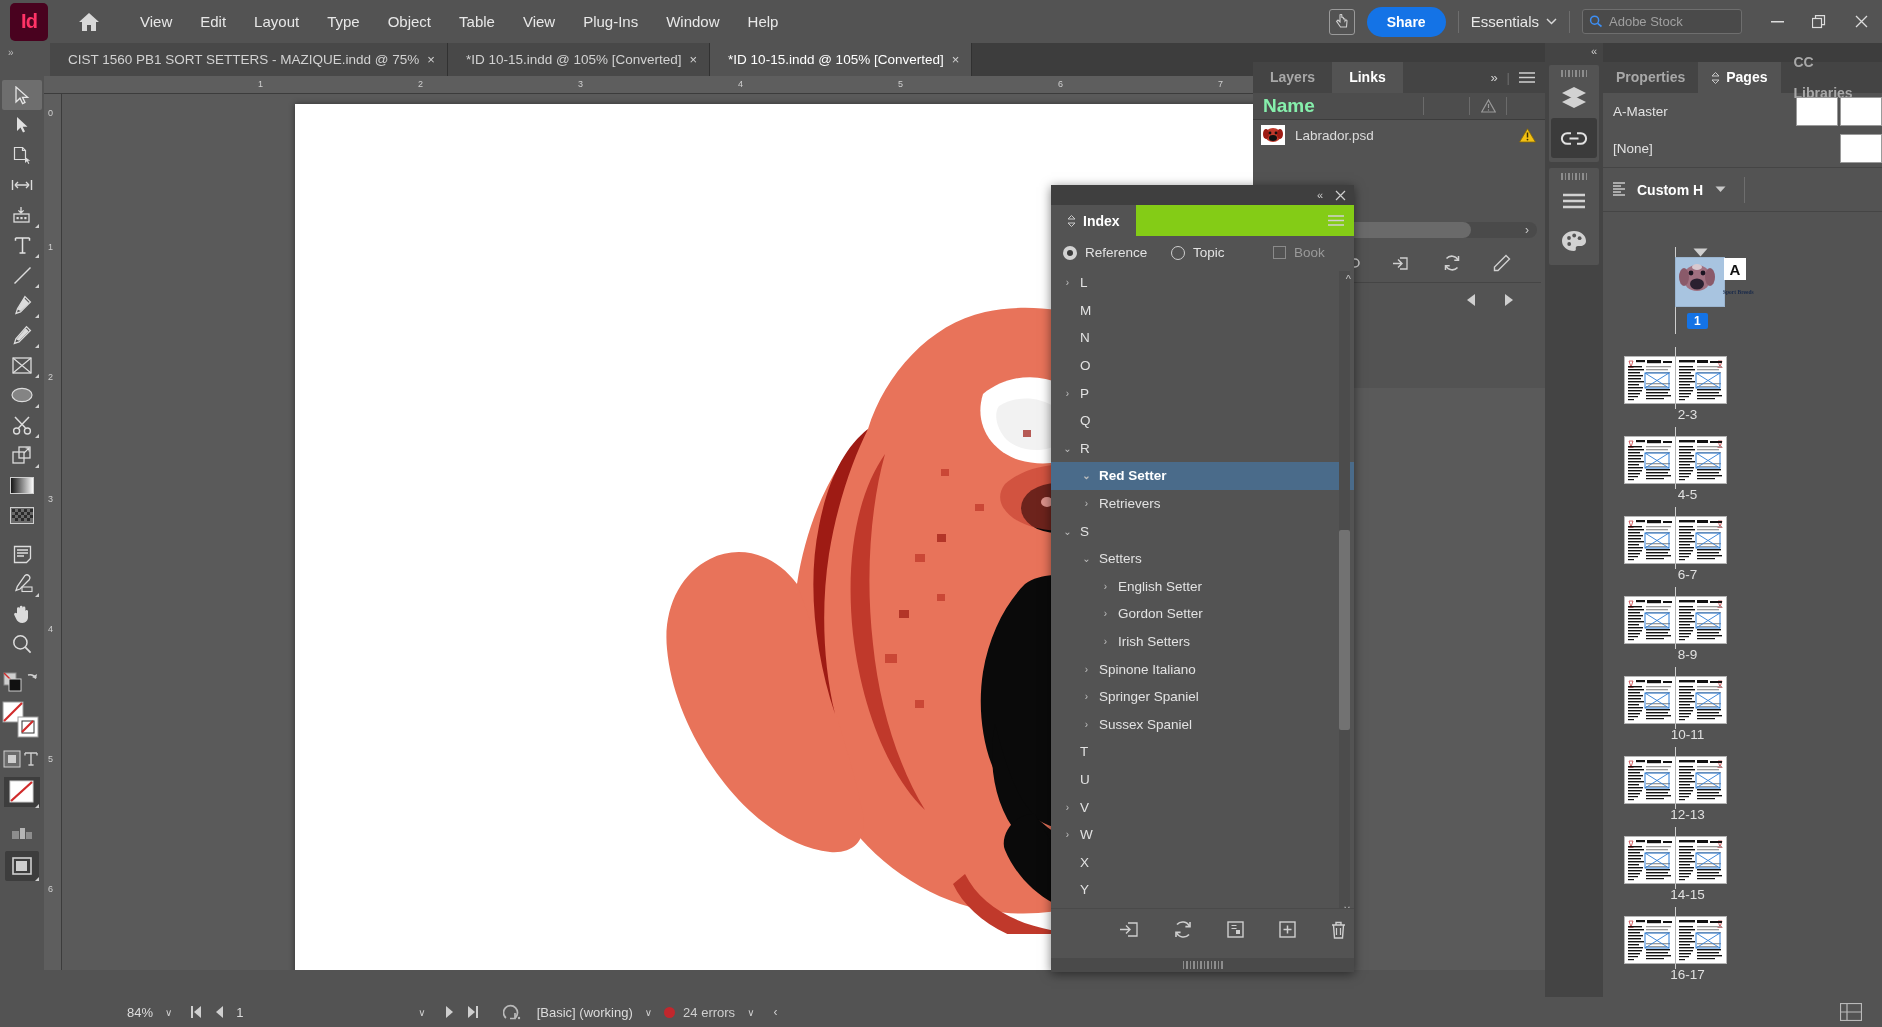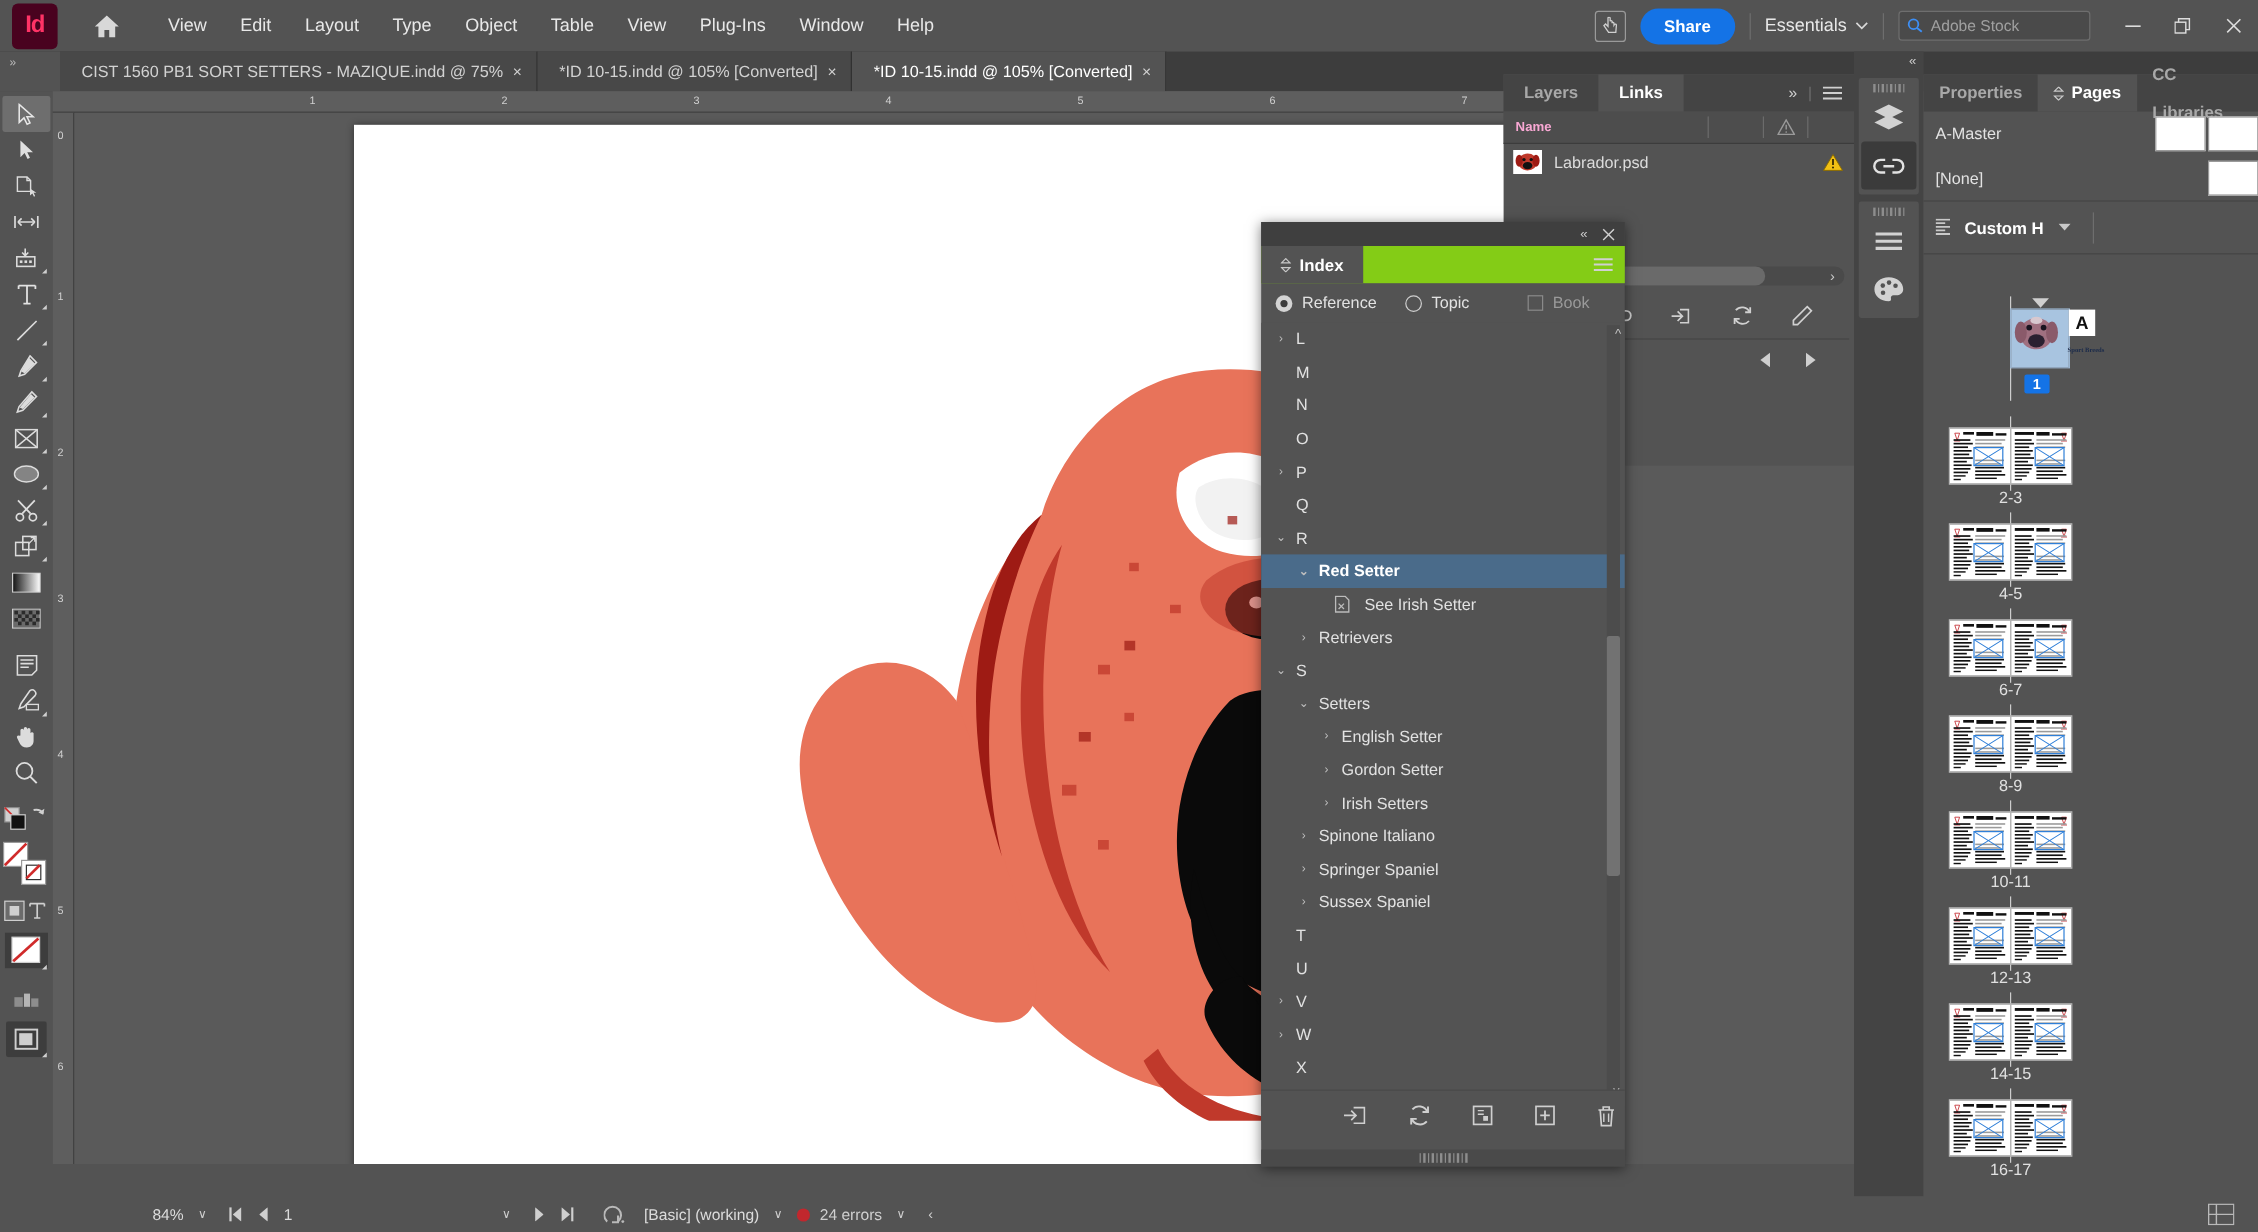--- a/index.html
+++ b/index.html
@@ -74,21 +74,21 @@
   .grip{height:9px;display:flex;align-items:center;justify-content:center;gap:2px;}
   .grip i{display:block;width:1.5px;height:7px;background:#8d8d8d;}
   .dock-collapse{position:absolute;right:6px;top:2px;color:#cfcfcf;font-size:11px;}
 
   
   .linkspanel{position:absolute;left:1253px;top:62px;width:292px;height:326px;background:#535353;}
   .ptabs{display:flex;height:31px;background:#444;}
   .ptab{padding:0 17px;height:31px;line-height:31px;font-size:14px;font-weight:bold;color:#a8a8a8;}
   .ptab.active{background:#535353;color:#fff;}
   .ptab-right{margin-left:auto;display:flex;align-items:center;gap:9px;padding-right:10px;color:#d0d0d0;font-size:13px;}
-  .links-hdr{display:flex;align-items:center;height:27px;background:#4d4d4d;border-bottom:1px solid #3c3c3c;font-size:11px;color:#f9a8d4;font-weight:bold;}
+  .links-hdr{display:flex;align-items:center;height:27px;background:#4d4d4d;border-bottom:1px solid #3c3c3c;font-size:19px;color:#86efac;font-weight:bold;}
   .links-row{display:flex;align-items:center;height:30px;font-size:13.5px;color:#dcdcdc;}
   .thumb-dog{width:24px;height:20px;background:#fff;display:flex;align-items:center;justify-content:center;}
   .links-scroll{height:16px;background:#4a4a4a;margin:6px 8px;border-radius:8px;position:relative;}
   .links-scroll .bar{position:absolute;left:0;top:0;width:210px;height:16px;background:#6a6a6a;border-radius:8px;}
   .links-tools{display:flex;align-items:center;justify-content:center;gap:32px;height:38px;color:#d0d0d0;}
   .links-sep{height:1px;background:#454545;margin:0 4px;}
   .links-nav{display:flex;justify-content:flex-end;gap:26px;padding:10px 30px;color:#cfcfcf;font-size:13px;}
 
   
   .indexpanel{position:absolute;left:1051px;top:185px;width:303px;height:787px;background:#535353;box-shadow:0 2px 10px rgba(0,0,0,.5);}
@@ -117,21 +117,21 @@
   .pagespanel{position:absolute;left:1603px;top:62px;width:279px;height:965px;background:#535353;}
   .pp-tabs{display:flex;height:31px;background:#444;}
   .pp-tab{padding:0 13px;height:31px;line-height:31px;font-size:14px;font-weight:bold;color:#a8a8a8;display:flex;align-items:center;gap:6px;}
   .pp-tab.active{background:#535353;color:#fff;}
   .pp-master-row{height:37px;display:flex;align-items:center;color:#e2e2e2;font-size:13.5px;padding-left:10px;position:relative;}
   .mswatch{position:absolute;background:#fff;border:1px solid #9a9a9a;}
   .pp-sep{height:1px;background:#454545;}
   .pp-custom{height:44px;display:flex;align-items:center;gap:12px;padding-left:10px;color:#fff;font-size:14px;font-weight:bold;border-bottom:1px solid #454545;}
   .pp-custom .vsep{width:1px;height:26px;background:#6e6e6e;margin-left:6px;}
   .spread{position:absolute;}
-  .spread-label{position:absolute;color:#e0e0e0;font-size:13.5px;text-align:center;width:100%;}
+  .spread-label{position:absolute;color:#e0e0e0;font-size:13.5px;text-align:center;width:100%;margin-left:12px;}
   .pp-footer{position:absolute;left:0;bottom:0;width:279px;height:30px;display:flex;align-items:center;
      color:#e0e0e0;font-size:13px;}
   .mini-pg{background:#fff;position:relative;overflow:hidden;}
   .pgnum{background:#1473E6;color:#fff;font-size:12px;font-weight:bold;padding:1px 7px;border-radius:2px;}
   svg{display:block;}
 </style>
 </head>
 <body>
 
 <div id="app">
@@ -680,30 +680,20 @@
           <span class="tw"></span>
           <span style="margin-left: 6px;">Q</span>
         </div>
         <div class="ip-row" style="padding-left: 10px;">
           <span class="tw">⌄</span>
           <span style="margin-left: 6px;">R</span>
         </div>
         <div class="ip-row sel" style="padding-left: 29px;">
           <span class="tw">⌄</span>
           <span style="margin-left: 6px;">Red Setter</span>
-        </div>
-        <div class="ip-row" style="padding-left: 48px;">
-          <span class="tw"></span>
-          <span style="display: inline-flex; margin-right: 6px;">
-            <svg width="13" height="15" viewBox="0 0 13 15">
-              <path d="M1 1 h8 l3 3 v10 H1z" fill="none" stroke="#bcbcbc" stroke-width="1.1"></path>
-              <path d="M3.5 7 L8 11.5 M8 7 L3.5 11.5" stroke="#bcbcbc" stroke-width="1.1"></path>
-            </svg>
-          </span>
-          <span style="margin-left: 6px;">See Irish Setter</span>
         </div>
         <div class="ip-row" style="padding-left: 29px;">
           <span class="tw">›</span>
           <span style="margin-left: 6px;">Retrievers</span>
         </div>
         <div class="ip-row" style="padding-left: 10px;">
           <span class="tw">⌄</span>
           <span style="margin-left: 6px;">S</span>
         </div>
         <div class="ip-row" style="padding-left: 29px;">

